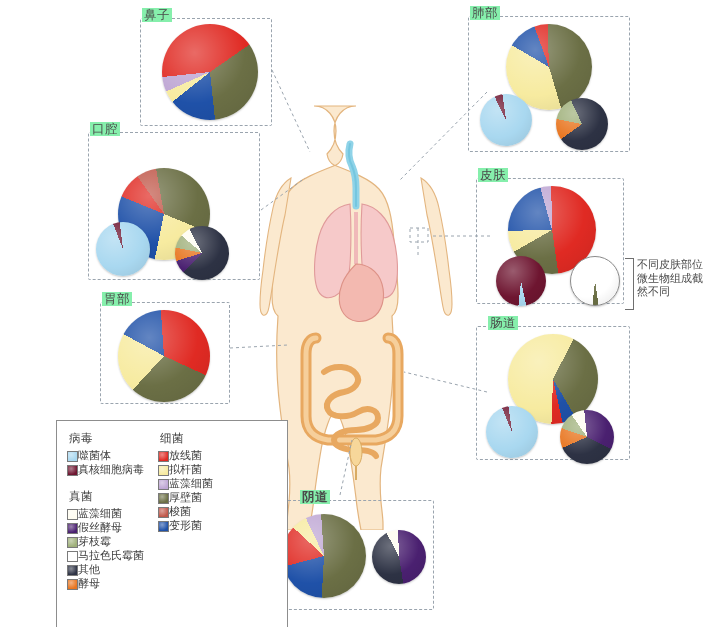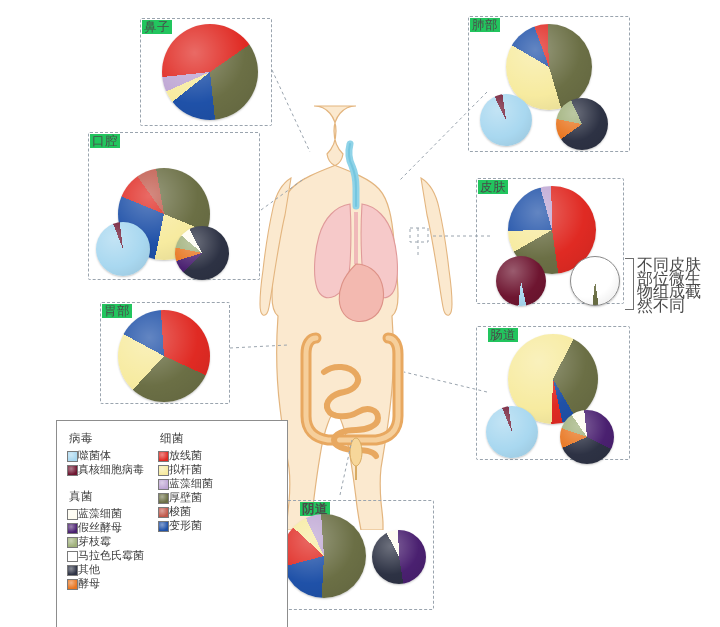--- a/index.html
+++ b/index.html
@@ -22,24 +22,23 @@
     border-radius:2px;
     box-sizing:border-box;
     background:transparent;
   }
   .site-label{
     position:absolute;
     font-size:12.5px;
     color:#4a4a4a;
     letter-spacing:.5px;
     white-space:nowrap;
-    background:#22c55e;
+    background:#86efac;
     padding:0 2px;
     line-height:14px;
-    margin-top:12px;
   }
 
   
   .pie{
     position:absolute;
     border-radius:50%;
     box-shadow:0 1px 2px rgba(0,0,0,.22);
   }
   .pie::after{
     content:"";position:absolute;inset:0;border-radius:50%;
@@ -67,21 +66,21 @@
     width:11px;height:11px;flex:0 0 11px;
     border:1px solid #7a7a7a;box-sizing:border-box;
     background-image:radial-gradient(circle at 35% 30%,rgba(255,255,255,.45),rgba(255,255,255,0) 70%);
   }
   .legend-text{font-size:11px;color:#3f3f3f;white-space:nowrap;line-height:12px;}
   .legend-gap{height:9px;}
 
   
   #skin-note{
     position:absolute;left:637px;top:258px;width:72px;
-    font-size:16px;line-height:13.5px;color:#4a4a4a;
+    font-size:11px;line-height:13.5px;color:#4a4a4a;
   }
   #skin-brace{
     position:absolute;left:625px;top:258px;width:9px;height:52px;
     border:1px solid #6f6f6f;border-left:none;box-sizing:border-box;
   }
 </style>
 </head>
 <body>
 
 <div id="stage">

